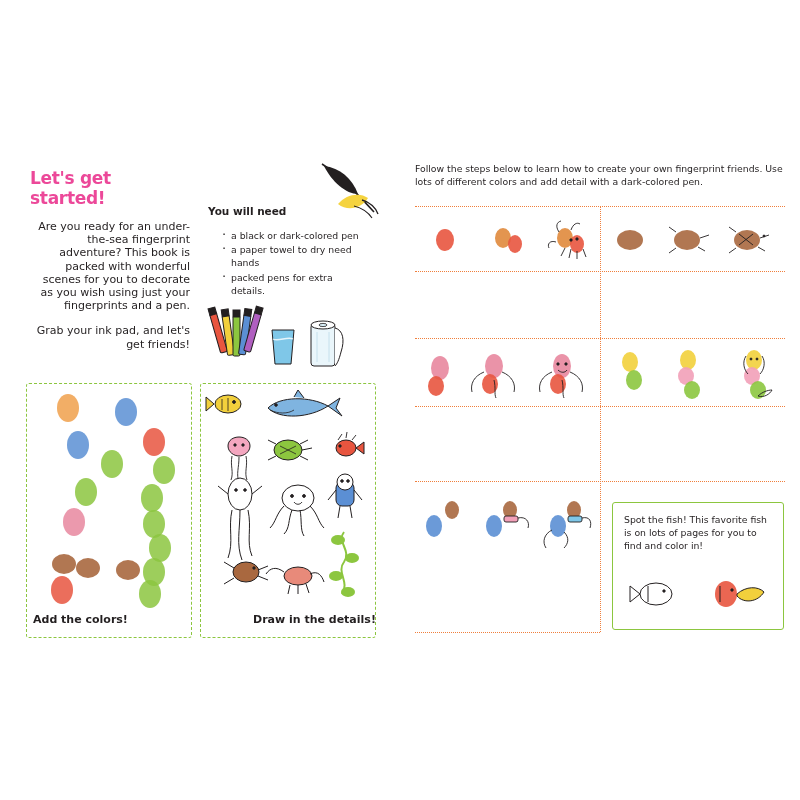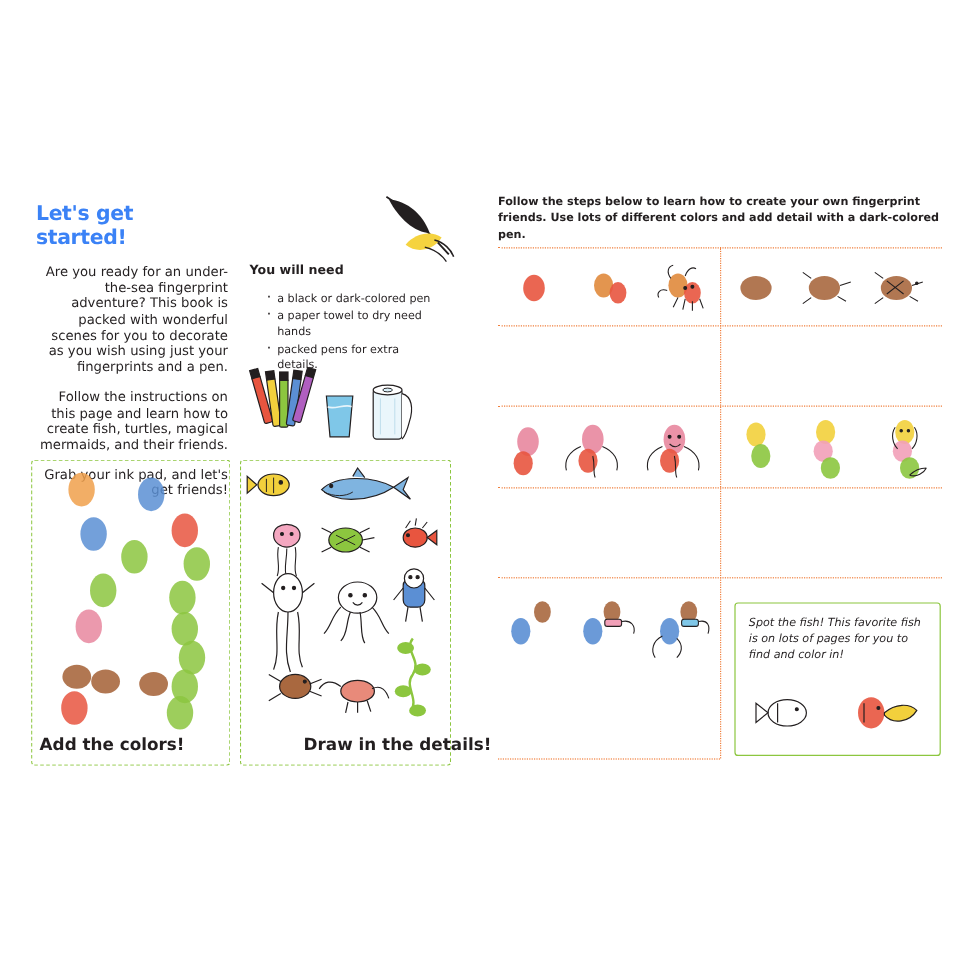--- a/index.html
+++ b/index.html
@@ -27,33 +27,33 @@
     left: 30px;
     top: 168px;
     width: 160px;
   }
   .title {
     font-family: "DejaVu Sans", sans-serif;
     font-weight: bold;
     font-size: 17px;
     letter-spacing: -0.3px;
     margin: 0 0 12px 0;
-    color: #3b82f6;
+    color: #ec4899;
   }
   .body-text {
     font-size: 11px;
     line-height: 13.2px;
     margin: 0 0 12px 0;
     color: #231f20;
     text-align: right;
   }
   .need-col {
     position: absolute;
     left: 208px;
-    top: 219px;
+    top: 205px;
     width: 168px;
   }
   .need-title {
     font-weight: bold;
     font-size: 10.5px;
     margin: 0 0 6px 0;
   }
   ul.need-list {
     margin: 12px;
     padding-left: 11px;
@@ -76,33 +76,32 @@
   
   .dash-box {
     position: absolute;
     border: 1.6px dashed #8cc63f;
     border-radius: 3px;
     box-sizing: border-box;
   }
   .box-label {
     position: absolute;
     font-weight: bold;
-    font-size: 14px;
+    font-size: 11px;
     color: #231f20;
   }
 
   
   .right-intro {
     position: absolute;
     left: 415px;
     top: 162px;
     width: 370px;
     font-size: 9.3px;
     line-height: 13.4px;
-    font-weight: bold;
   }
   .dotted-row {
     position: absolute;
     border-top: 1.7px dotted #f07f3c;
     height: 0;
   }
   .dotted-v {
     position: absolute;
     border-left: 1.7px dotted #f07f3c;
     width: 0;
@@ -124,21 +123,20 @@
   .art { position: absolute; }
 </style>
 </head>
 <body>
 
 <div class="page">
 
   <div class="left-col">
     <h1 class="title">Let's get started!</h1>
     <p class="body-text">Are you ready for an under-the-sea fingerprint adventure? This book is packed with wonderful scenes for you to decorate as you wish using just your fingerprints and a pen.</p>
-    <p class="body-text">Follow the instructions on this page and learn how to create fish, turtles, magical mermaids, and their friends.</p>
     <p class="body-text">Grab your ink pad, and let's get friends!</p>
   </div>
 
   <div class="need-col">
     <div class="need-title">You will need</div>
     <ul class="need-list">
       <li>a black or dark-colored pen</li>
       <li>a paper towel to dry need hands</li>
       <li>packed pens for extra details.</li>
     </ul>
@@ -405,21 +403,21 @@
         <ellipse cx="156" cy="10" rx="7" ry="9" fill="#a9683f" opacity="0.9"></ellipse>
         <g stroke="#231f20" stroke-width="0.9" fill="none">
           <rect x="150" y="16" width="14" height="6" rx="2" fill="#7fc7e8"></rect>
           <path d="M164 18 C172 16, 174 22, 172 28"></path>
           <path d="M134 30 C126 34, 124 42, 128 48 M146 32 C152 38, 150 44, 146 48"></path>
         </g>
       </g>
     </svg>
   </div>
 
-  <div class="spot-box" style="left:612px; top:502px; width:172px; height:128px;font-style:italic;">
+  <div class="spot-box" style="left:612px; top:502px; width:172px; height:128px;">
     <p class="spot-text">Spot the fish! This favorite fish is on lots of pages for you to find and color in!</p>
   </div>
   <div class="art" style="left:628px; top:572px;">
     <svg width="146" height="48" viewBox="0 0 146 48">
       <g stroke="#231f20" stroke-width="1" fill="none">
         <ellipse cx="28" cy="22" rx="16" ry="11"></ellipse>
         <path d="M12 22 L2 14 L2 30 Z"></path>
         <circle cx="36" cy="19" r="1.2" fill="#231f20"></circle>
         <path d="M20 14 L20 30"></path>
       </g>

